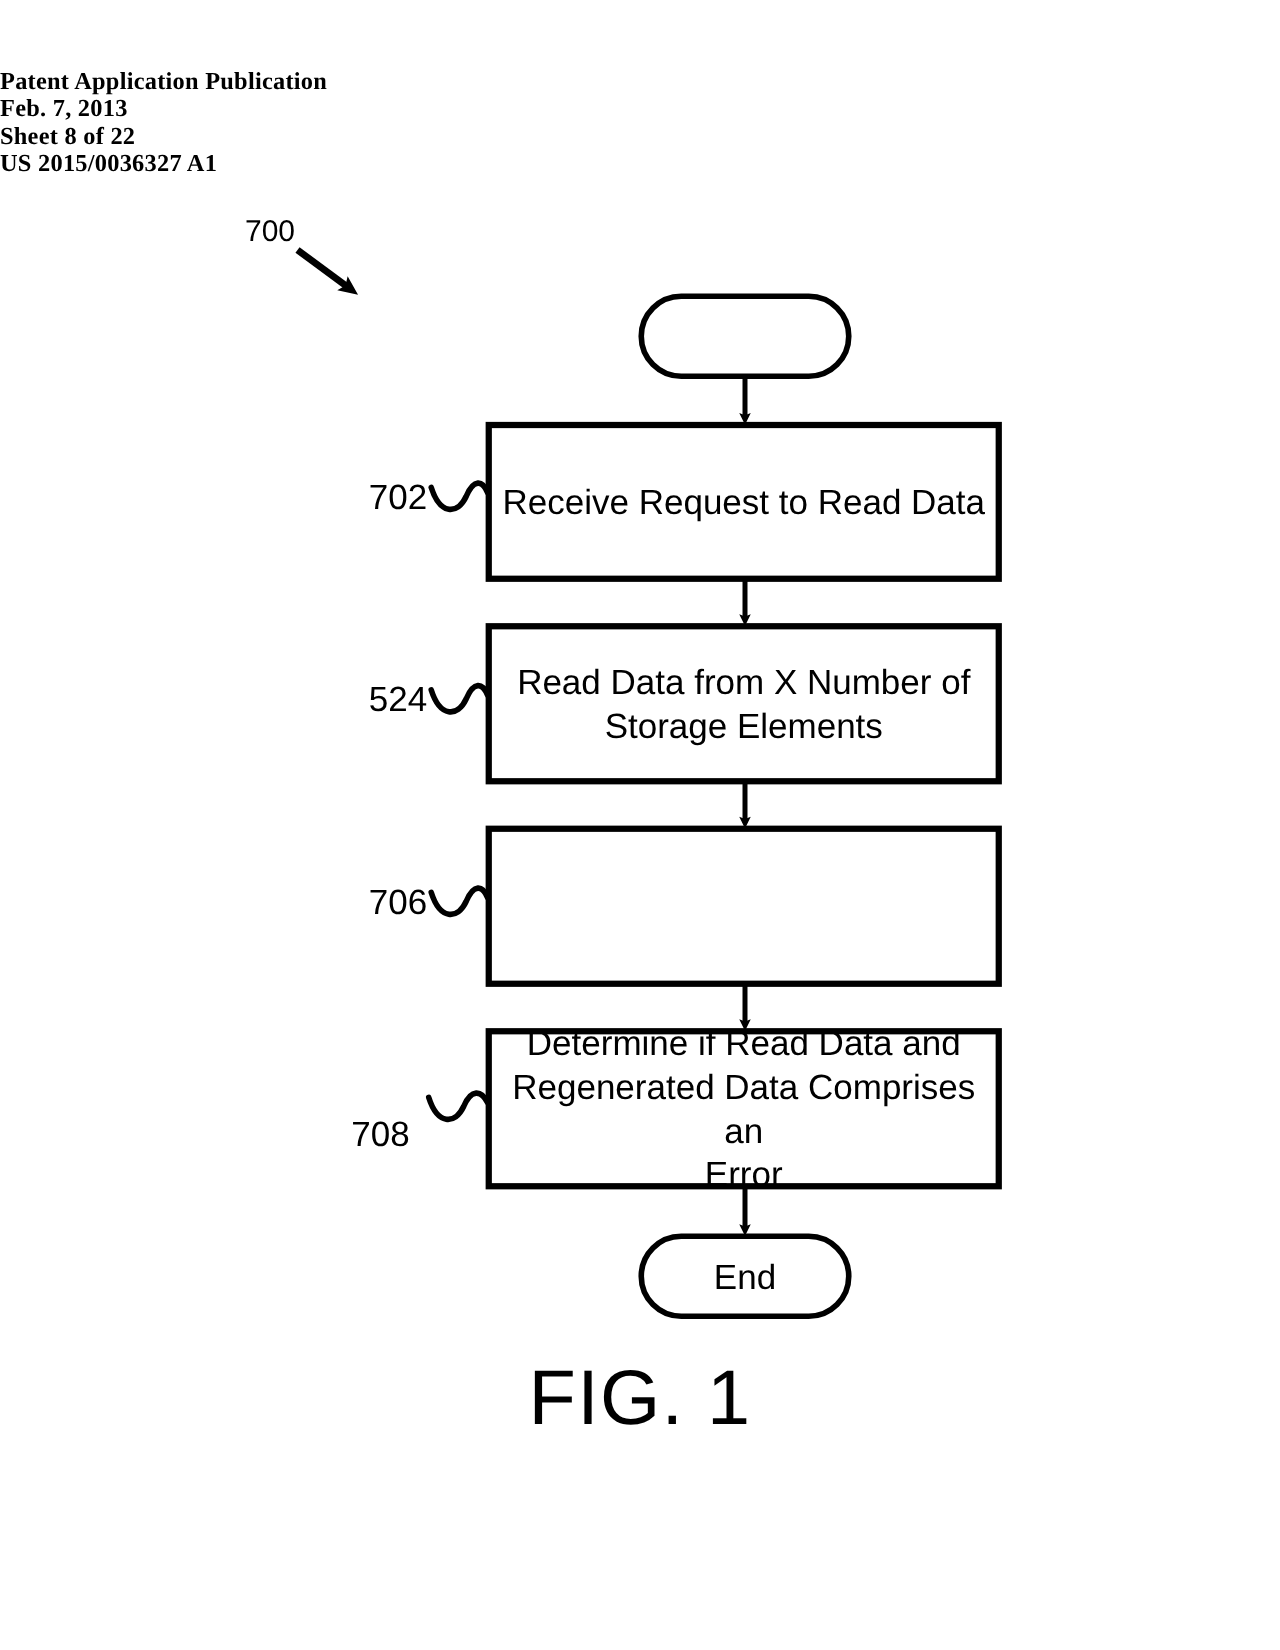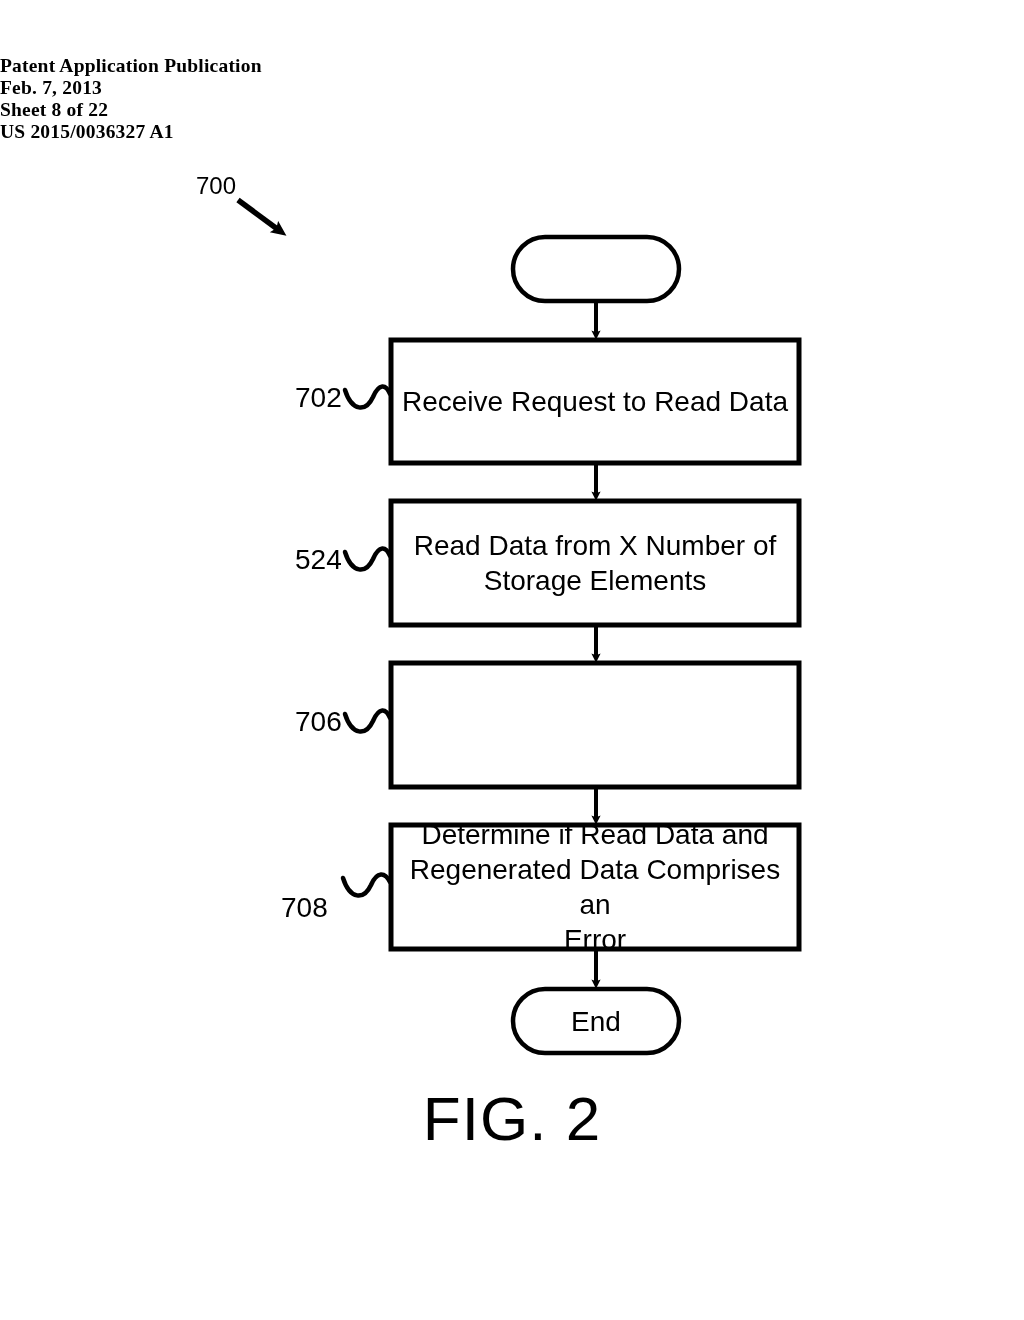--- a/index.html
+++ b/index.html
@@ -207,15 +207,15 @@
 Error</div>
 
   <div class="node-text term-end">End</div>
 
   <div class="ref-num ref-700">700</div>
   <div class="ref-num ref-702">702</div>
   <div class="ref-num ref-704">524</div>
   <div class="ref-num ref-706">706</div>
   <div class="ref-num ref-708">708</div>
 
-  <div class="fig-caption">FIG. 2</div>
+  <div class="fig-caption">FIG. 1</div>
 
 </div>
 
 </body></html>

